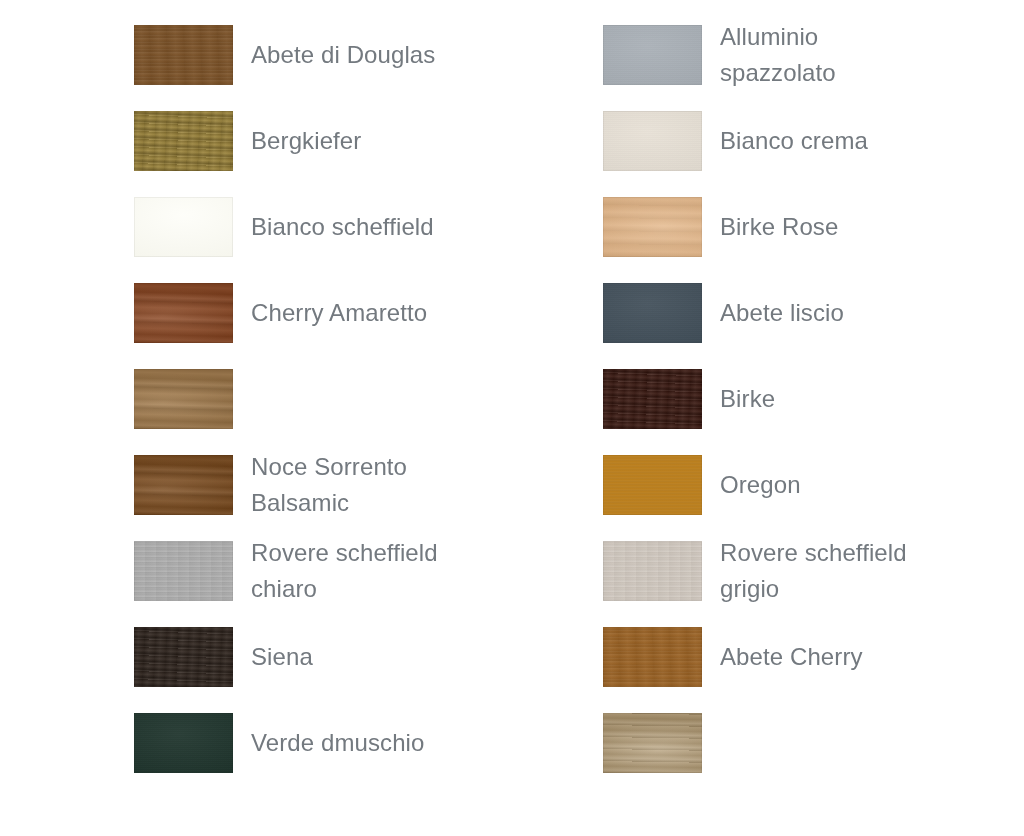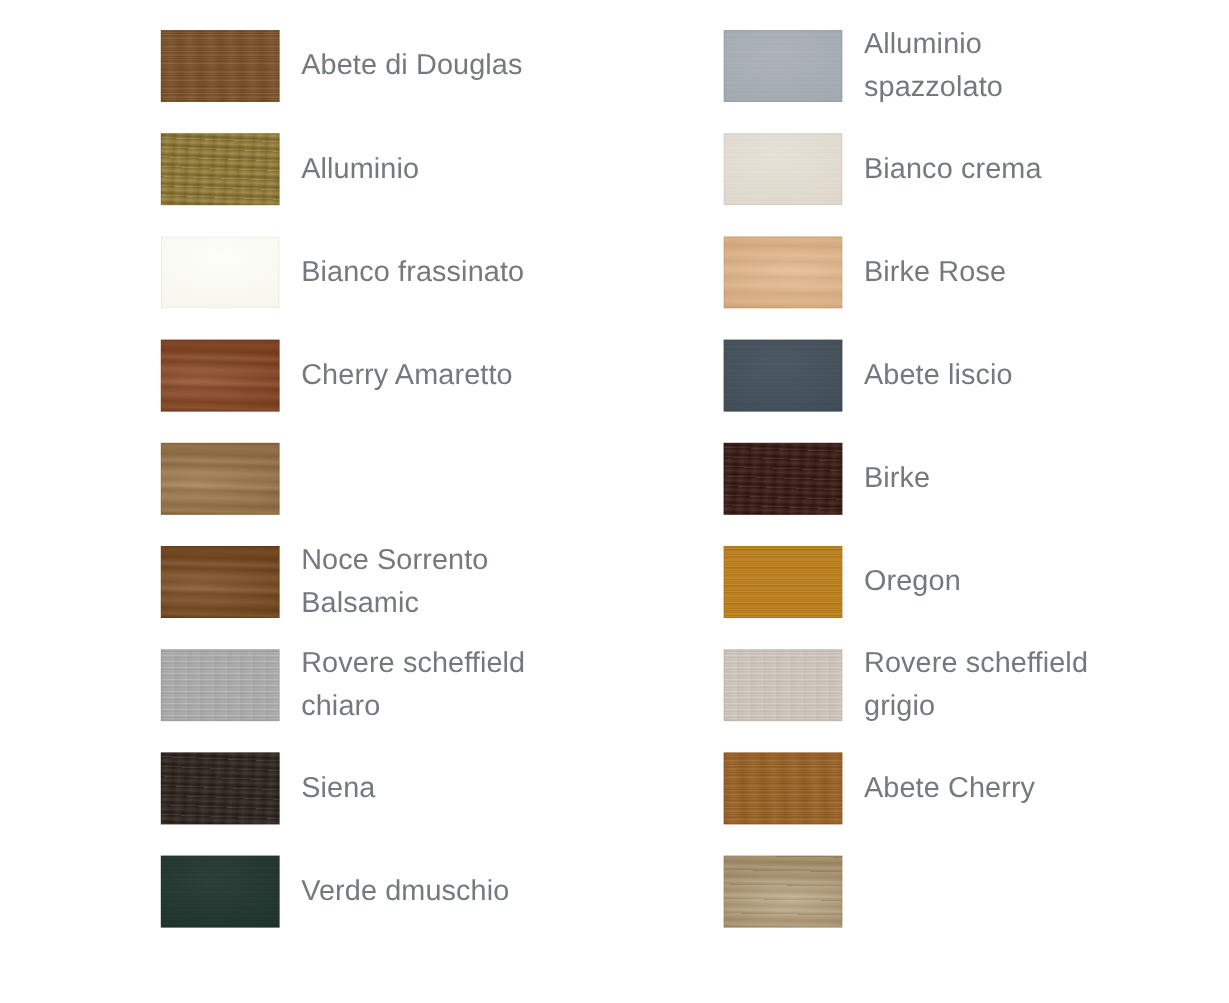--- a/index.html
+++ b/index.html
@@ -201,33 +201,33 @@
     <div class="swatch-row col-b">
       <div class="swatch-chip tex-solid" style="background-color: rgb(168, 175, 182);">
         <div class="grain"></div>
       </div>
       <div class="swatch-label">Alluminio spazzolato</div>
     </div>
     <div class="swatch-row col-a">
       <div class="swatch-chip tex-rough" style="background-color: rgb(154, 130, 56);">
         <div class="grain"></div>
       </div>
-      <div class="swatch-label">Alluminio</div>
+      <div class="swatch-label">Bergkiefer</div>
     </div>
     <div class="swatch-row col-b">
       <div class="swatch-chip tex-solid" style="background-color: rgb(232, 225, 214);">
         <div class="grain"></div>
       </div>
       <div class="swatch-label">Bianco crema</div>
     </div>
     <div class="swatch-row col-a">
       <div class="swatch-chip tex-plain" style="background-color: rgb(252, 252, 242);">
         <div class="grain"></div>
       </div>
-      <div class="swatch-label">Bianco frassinato</div>
+      <div class="swatch-label">Bianco scheffield</div>
     </div>
     <div class="swatch-row col-b">
       <div class="swatch-chip tex-soft" style="background-color: rgb(227, 180, 132);">
         <div class="grain"></div>
       </div>
       <div class="swatch-label">Birke Rose</div>
     </div>
     <div class="swatch-row col-a">
       <div class="swatch-chip tex-wood-wave" style="background-color: rgb(138, 69, 32);">
         <div class="grain"></div>

